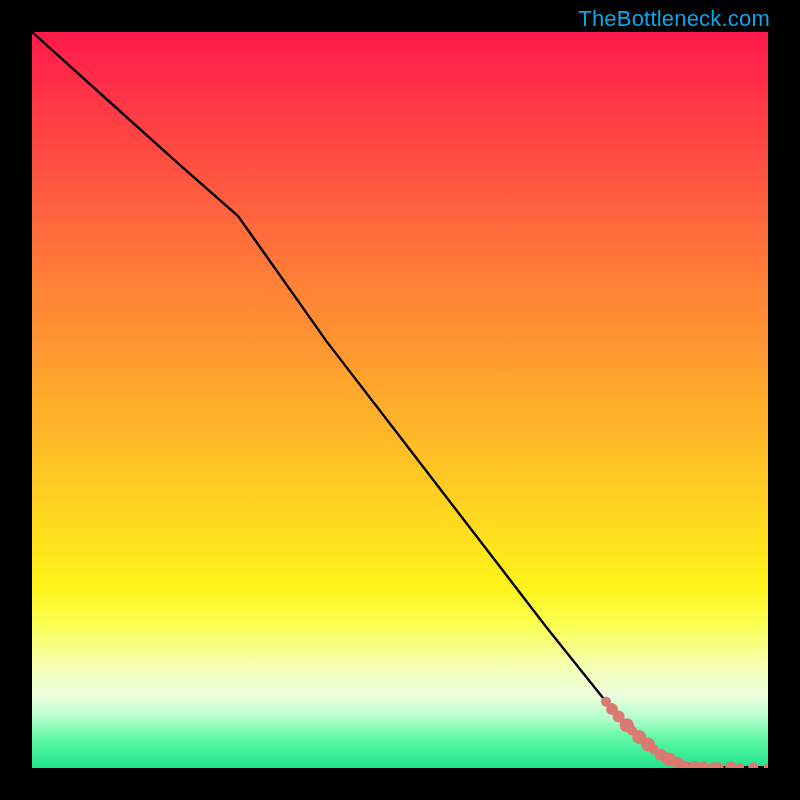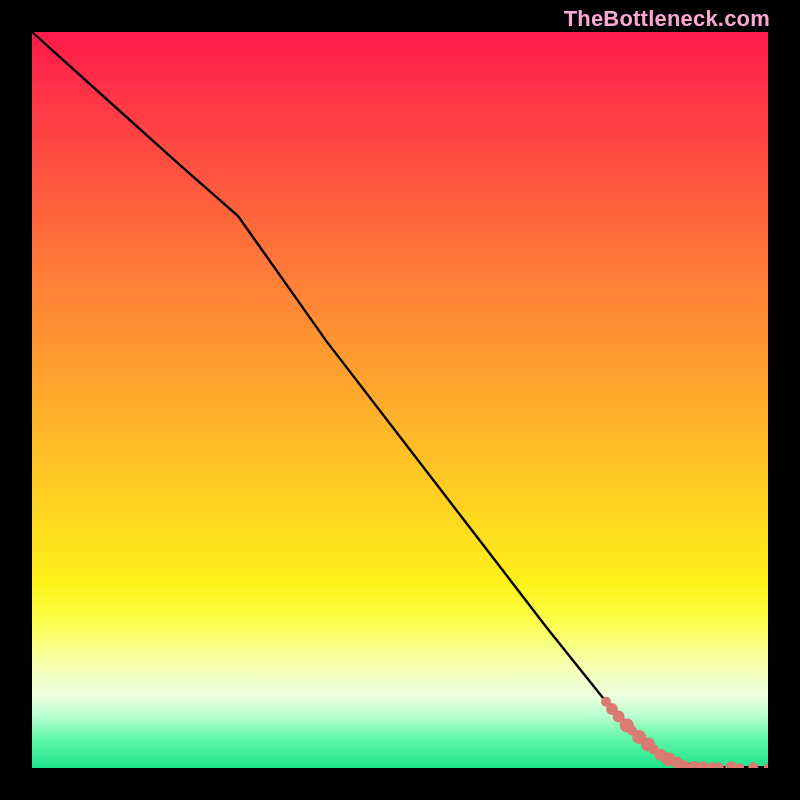--- a/index.html
+++ b/index.html
@@ -44,23 +44,23 @@
       #eeffdd 90%,
       #b8ffcf 93%,
       #60f7a6 96%,
       #1de48a 100%
     );
   }
   .attribution {
     position: absolute;
     top: 6px;
     right: 30px;
-    color: #f9a8d4;
+    color: #0ea5e9;
     font-size: 22px;
-    font-weight: 700;
+    font-weight: 400;
     letter-spacing: 0.2px;
     user-select: none;
   }
   svg.curve {
     position: absolute;
     inset: 0;
     width: 736px;
     height: 736px;
   }
 </style>

